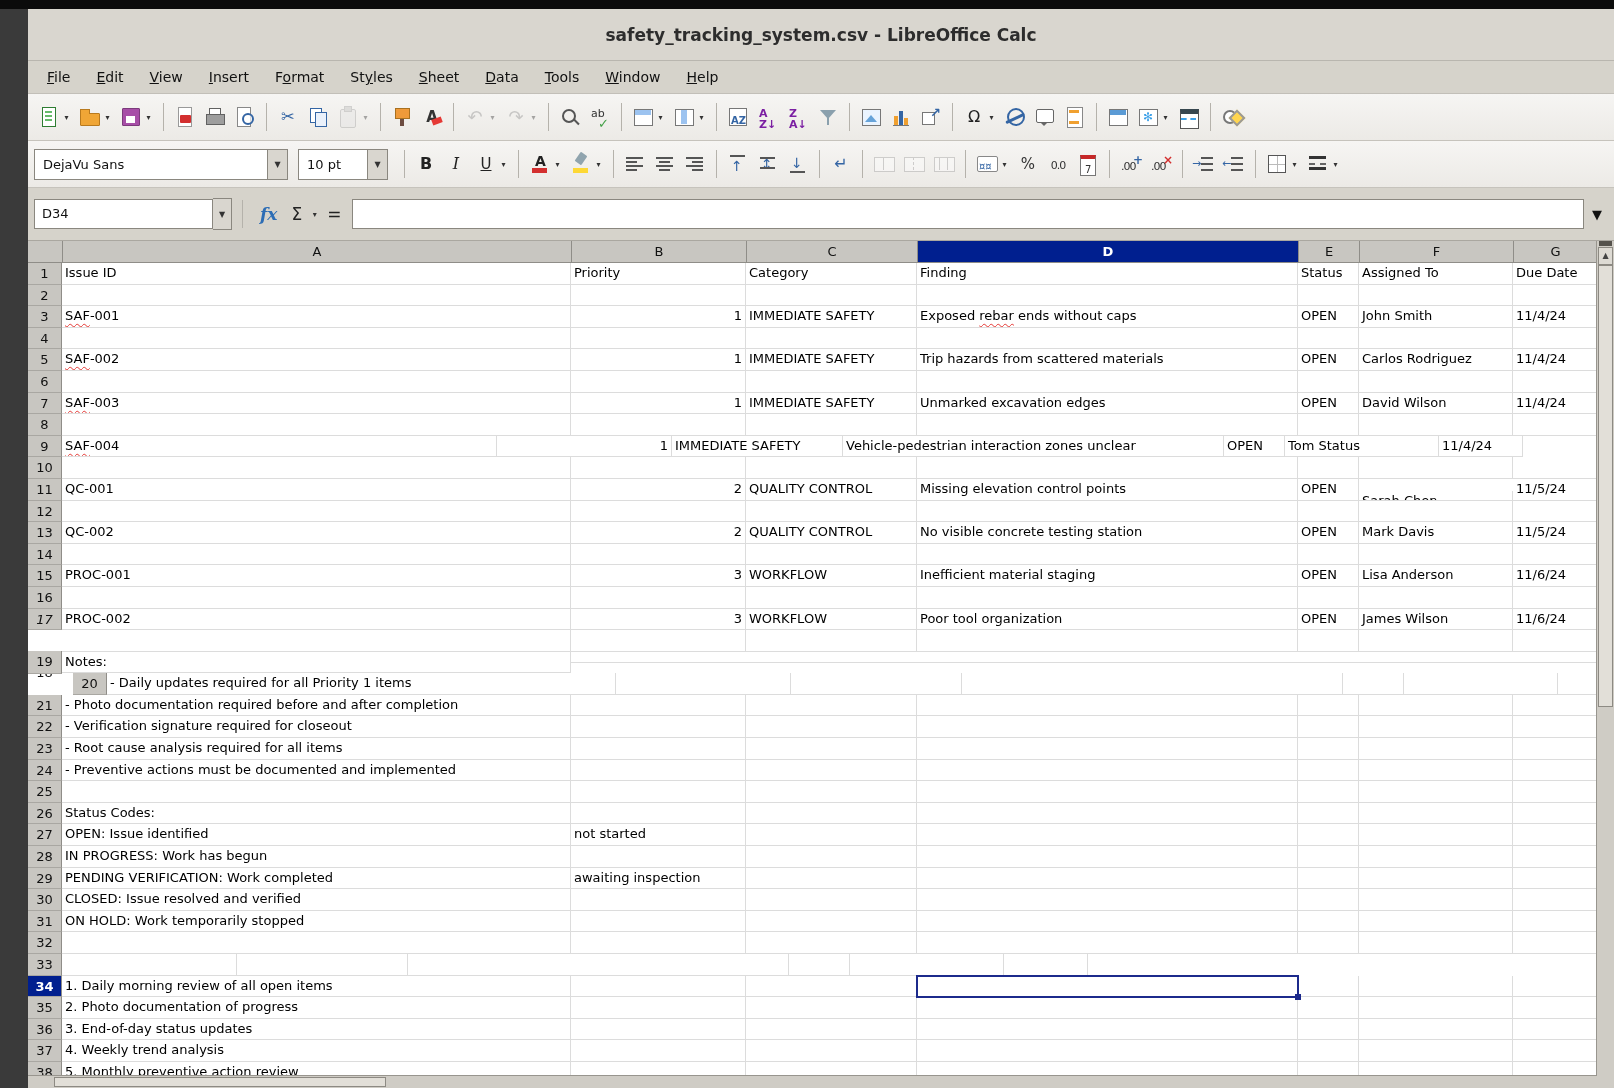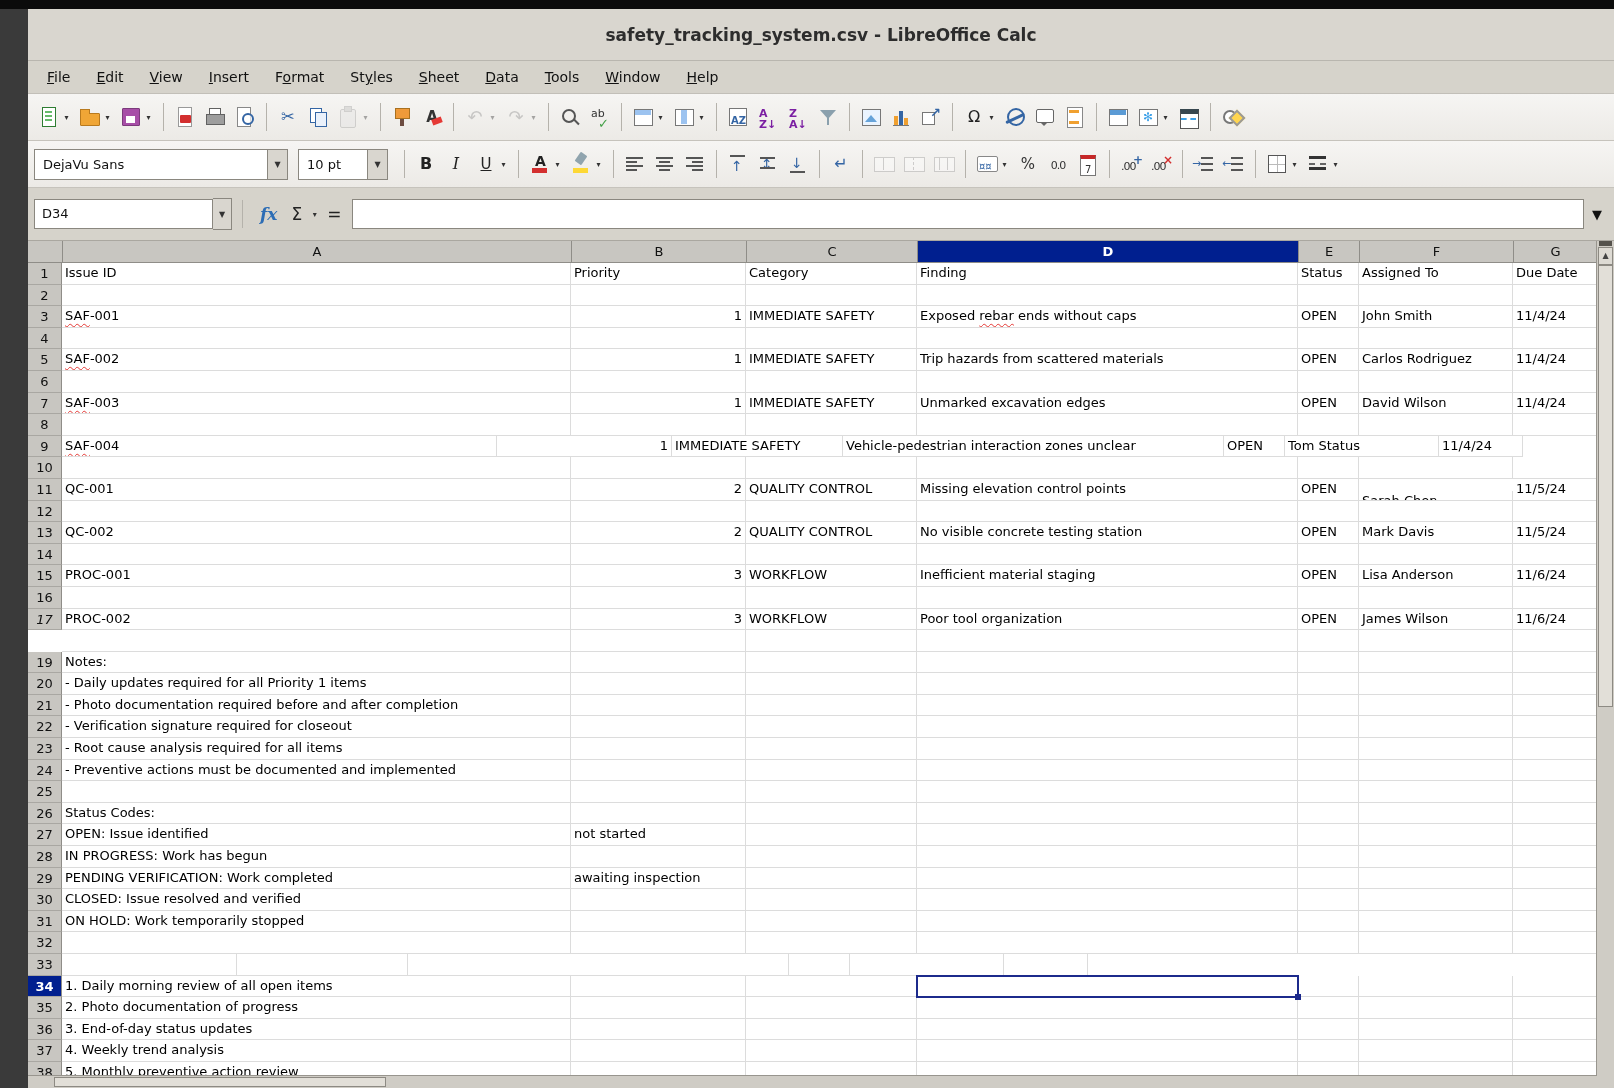--- a/index.html
+++ b/index.html
@@ -622,31 +622,31 @@
           <div class="sheet-row" style="height: 21.6px;">
             <div class="rowheader" style="width: 34px; line-height: 21.6px; margin-top: 32px;">18</div>
             <div class="cell" style="width: 509px; line-height: 20.6px;"></div>
             <div class="cell" style="width: 175px; line-height: 20.6px;"></div>
             <div class="cell" style="width: 171px; line-height: 20.6px;"></div>
             <div class="cell" style="width: 381px; line-height: 20.6px;"></div>
             <div class="cell" style="width: 61px; line-height: 20.6px;"></div>
             <div class="cell" style="width: 154px; line-height: 20.6px;"></div>
             <div class="cell" style="width: 84px; line-height: 20.6px;"></div>
           </div>
-          <div class="sheet-row" style="height: 21.6px;">
+          <div class="sheet-row" style="height: 21.6px; align-items: center;">
             <div class="rowheader" style="width: 34px; line-height: 21.6px;">19</div>
             <div class="cell" style="width: 509px; line-height: 20.6px;">Notes:</div>
             <div class="cell" style="width: 175px; line-height: 20.6px;"></div>
             <div class="cell" style="width: 171px; line-height: 20.6px;"></div>
             <div class="cell" style="width: 381px; line-height: 20.6px;"></div>
             <div class="cell" style="width: 61px; line-height: 20.6px;"></div>
             <div class="cell" style="width: 154px; line-height: 20.6px;"></div>
             <div class="cell" style="width: 84px; line-height: 20.6px;"></div>
           </div>
-          <div class="sheet-row" style="height: 21.6px;">
+          <div class="sheet-row" style="height: 21.6px; padding-left: 45px;">
             <div class="rowheader" style="width: 34px; line-height: 21.6px;">20</div>
             <div class="cell" style="width: 509px; line-height: 20.6px;">- Daily updates required for all Priority 1 items</div>
             <div class="cell" style="width: 175px; line-height: 20.6px;"></div>
             <div class="cell" style="width: 171px; line-height: 20.6px;"></div>
             <div class="cell" style="width: 381px; line-height: 20.6px;"></div>
             <div class="cell" style="width: 61px; line-height: 20.6px;"></div>
             <div class="cell" style="width: 154px; line-height: 20.6px;"></div>
             <div class="cell" style="width: 84px; line-height: 20.6px;"></div>
           </div>
           <div class="sheet-row" style="height: 21.6px;">

